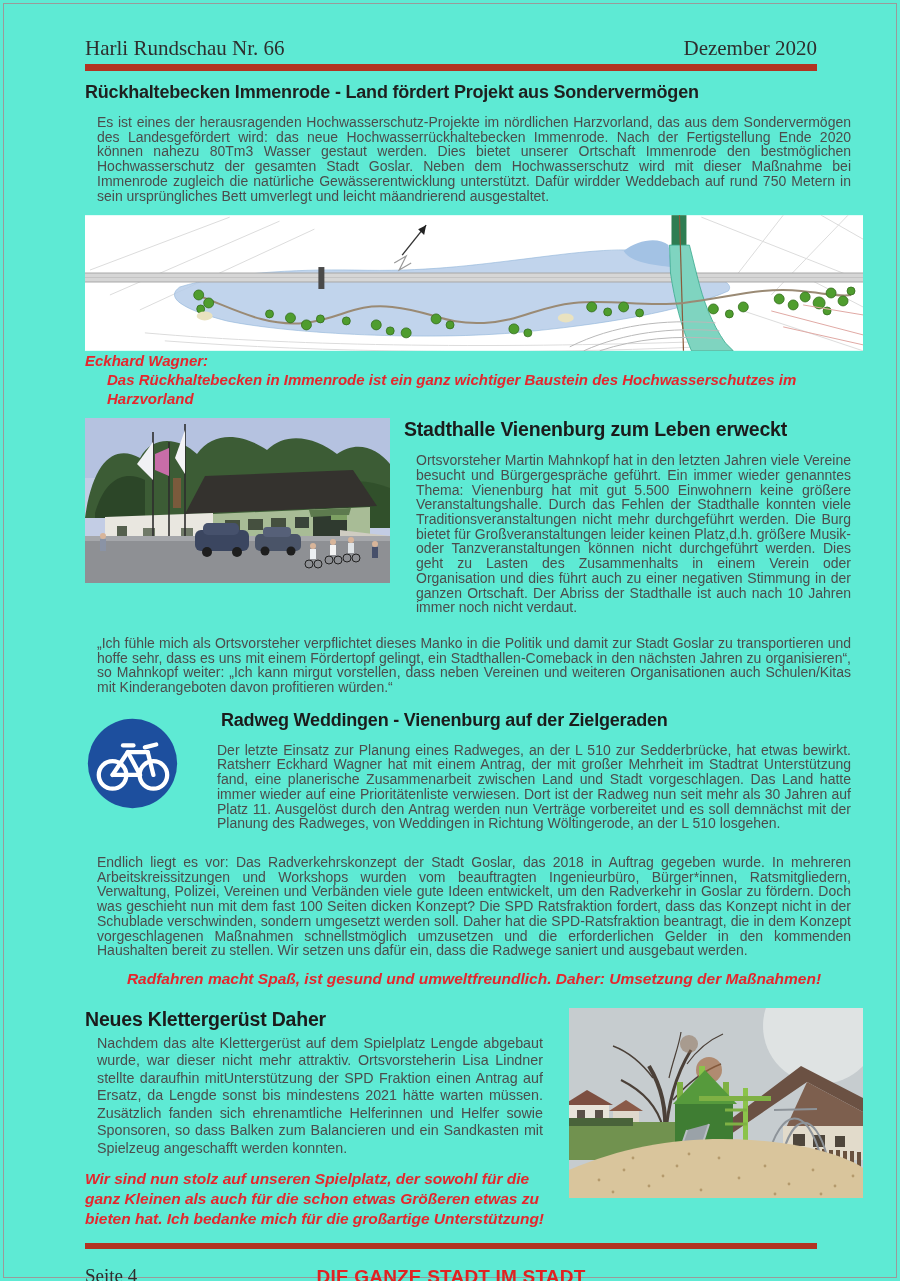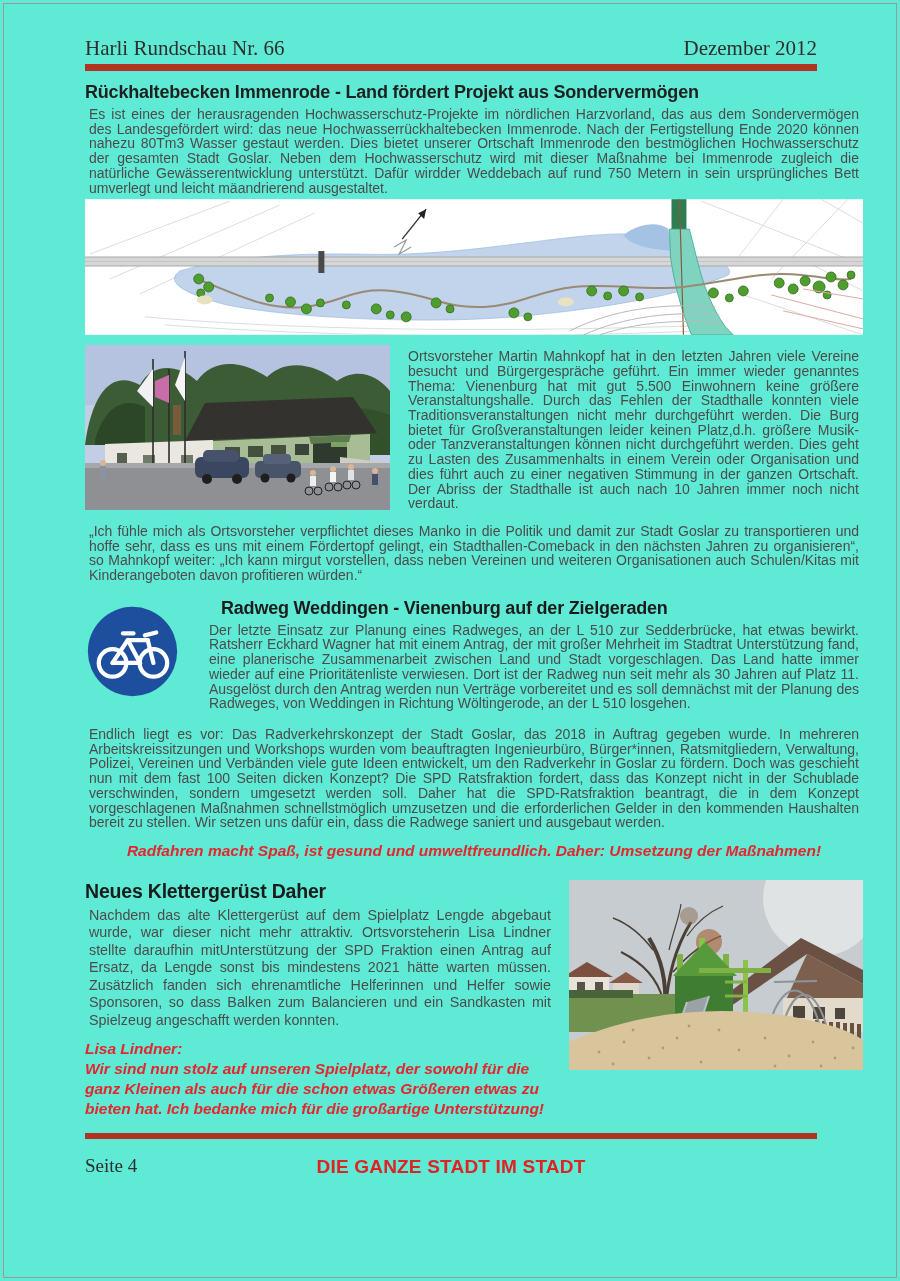--- a/index.html
+++ b/index.html
@@ -8,21 +8,21 @@
   .frame{position:absolute;inset:3px;border:1px solid #9a9a9a;pointer-events:none;}
   .content{position:absolute;left:85px;top:36px;width:778px;}
 
   .masthead{display:flex;justify-content:space-between;align-items:baseline;width:732px;
             font-family:"Liberation Serif",serif;font-size:21px;color:#2e2e2e;}
   .rule{width:732px;height:7px;background:#b23322;margin-top:3px;}
   .rule.footer-rule{height:6px;margin-top:14px;}
 
   .h-main{font-weight:bold;font-size:18px;color:#1f1f1f;margin:11px 0 3px 0;letter-spacing:-.2px;}
   .h-sub{font-weight:bold;font-size:19.5px;color:#1b1b1b;margin:0 0 3px 0;letter-spacing:-.2px;}
-  .body-text{font-size:14px;line-height:14.7px;color:#4c4c4c;text-align:justify;margin:4px;}
+  .body-text{font-size:14px;line-height:14.7px;color:#4c4c4c;text-align:justify;margin:12px;}
 
   .red-quote{color:#e5262d;font-weight:bold;font-style:italic;font-size:15px;line-height:19px;}
   .red-quote .q-text{margin-left:22px;}
   .red-quote.no-indent .q-text{margin-left:0;}
 
   .fig{display:block;}
   .map-fig{width:778px;height:136px;margin-top:2px;}
   .row{display:flex;}
   .stadthalle-row{margin-top:10px;gap:14px;}
   .stadthalle-photo{width:305px;height:165px;flex:0 0 305px;}
@@ -49,21 +49,21 @@
 </style>
 </head>
 <body>
 
 <div class="page">
   <div class="frame"></div>
   <div class="content">
 
     <div class="masthead">
       <span>Harli Rundschau Nr. 66</span>
-      <span>Dezember  2012</span>
+      <span>Dezember  2020</span>
     </div>
     <div class="rule"></div>
 
     <div class="h-main">Rückhaltebecken Immenrode - Land fördert Projekt aus Sondervermögen</div>
     <div class="body-text">Es ist eines der herausragenden Hochwasserschutz-Projekte im nördlichen Harzvorland, das aus dem Sondervermögen des Landesgefördert wird: das neue Hochwasserrückhaltebecken Immenrode. Nach der Fertigstellung Ende 2020 können nahezu 80Tm3 Wasser gestaut werden. Dies bietet unserer Ortschaft Immenrode den bestmöglichen Hochwasserschutz der gesamten Stadt Goslar. Neben dem Hochwasserschutz wird mit dieser Maßnahme bei Immenrode zugleich die natürliche Gewässerentwicklung unterstützt. Dafür wirdder Weddebach auf rund 750 Metern in sein ursprüngliches Bett umverlegt und leicht mäandrierend ausgestaltet.</div>
 
     <svg class="fig map-fig" viewBox="0 0 780 136">
       <rect width="780" height="136" fill="#ffffff"></rect>
       <g stroke="#dcdcdc" stroke-width="1" fill="none">
         <path d="M5,55 L145,2"></path>
@@ -137,20 +137,24 @@
         <path d="M500,136 C540,118 588,112 636,116"></path>
         <path d="M516,136 C552,124 592,120 638,124"></path>
       </g>
       <g stroke="#e0a9a4" stroke-width="1" fill="none">
         <path d="M688,96 L780,120"></path>
           <path d="M700,112 L780,130"></path>
           <path d="M720,90 L780,100"></path>
       </g>
     </svg>
 
+    <div class="red-quote">
+      <div class="q-name">Eckhard Wagner:</div>
+      <div class="q-text">Das Rückhaltebecken in Immenrode ist ein ganz wichtiger Baustein des Hochwasserschutzes im Harzvorland</div>
+    </div>
 
     <div class="row stadthalle-row">
       <svg class="stadthalle-photo" viewBox="0 0 305 165">
         <rect width="305" height="165" fill="#c3cde5"></rect>
         <rect width="305" height="60" fill="#b5c2e0"></rect>
         <path d="M0,100 C8,42 30,26 55,40 C68,16 95,20 112,36 C130,10 162,18 182,32 C202,12 232,20 252,36 C272,22 292,30 305,46 L305,100 Z" fill="#3c5c35"></path>
         <path d="M10,95 C20,60 40,52 60,62 L60,100 L10,100 Z" fill="#2c4628"></path>
         <path d="M230,90 C245,60 275,58 305,70 L305,110 L230,110 Z" fill="#31502b"></path>
         <g>
           <path d="M100,96 L120,58 L268,52 L292,88 Z" fill="#34322e"></path>
@@ -212,20 +216,21 @@
               <circle cx="290" cy="126" r="3" fill="#d8b59a"></circle>
               <rect x="287" y="129" width="6" height="11" fill="#47506a"></rect>
             </g>
           <g>
               <circle cx="18" cy="118" r="3" fill="#d8b59a"></circle>
               <rect x="15" y="121" width="6" height="12" fill="#8a93a5"></rect>
             </g>
         </g>
       </svg>
       <div style="flex:1;">
+        <div class="h-sub">Stadthalle Vienenburg zum Leben erweckt</div>
         <div class="body-text">Ortsvorsteher Martin Mahnkopf hat in den letzten Jahren viele Vereine besucht und Bürgergespräche geführt. Ein immer wieder genanntes Thema: Vienenburg hat mit gut 5.500 Einwohnern keine größere Veranstaltungshalle. Durch das Fehlen der Stadthalle konnten viele Traditionsveranstaltungen nicht mehr durchgeführt werden. Die Burg bietet für Großveranstaltungen leider keinen Platz,d.h. größere Musik- oder Tanzveranstaltungen können nicht durchgeführt werden. Dies geht zu Lasten des Zusammenhalts in einem Verein oder Organisation und dies führt auch zu einer negativen Stimmung in der ganzen Ortschaft. Der Abriss der Stadthalle ist auch nach 10 Jahren immer noch nicht verdaut.</div>
       </div>
     </div>
     <div class="body-text quote-para">„Ich fühle mich als Ortsvorsteher verpflichtet dieses Manko in die Politik und damit zur Stadt Goslar zu transportieren und hoffe sehr, dass es uns mit einem Fördertopf gelingt, ein Stadthallen-Comeback in den nächsten Jahren zu organisieren“, so Mahnkopf weiter: „Ich kann mirgut vorstellen, dass neben Vereinen und weiteren Organisationen auch Schulen/Kitas mit Kinderangeboten davon profitieren würden.“</div>
 
     <div class="row radweg-row">
       <div class="sign-box">
         <svg class="bike-sign" viewBox="0 0 100 100">
           <circle cx="50" cy="50" r="47" fill="#1d4f9e"></circle>
           <g stroke="#ffffff" stroke-width="4.5" fill="none" stroke-linecap="round" stroke-linejoin="round">
@@ -248,21 +253,20 @@
     <div class="radverkehr">
       <div class="body-text" style="margin-top:6px;">Endlich liegt es vor: Das Radverkehrskonzept der Stadt Goslar, das 2018 in Auftrag gegeben wurde. In mehreren Arbeitskreissitzungen und Workshops wurden vom beauftragten Ingenieurbüro, Bürger*innen, Ratsmitgliedern,  Verwaltung, Polizei, Vereinen und Verbänden viele gute Ideen entwickelt, um den Radverkehr in Goslar zu fördern. Doch was geschieht nun mit dem fast 100 Seiten dicken Konzept? Die SPD Ratsfraktion fordert, dass das Konzept nicht in der Schublade verschwinden, sondern umgesetzt werden soll. Daher hat die SPD-Ratsfraktion beantragt, die in dem Konzept vorgeschlagenen Maßnahmen schnellstmöglich umzusetzen und die erforderlichen Gelder in den kommenden Haushalten bereit zu stellen.  Wir setzen uns dafür ein, dass die Radwege saniert und ausgebaut werden.</div>
       <div class="slogan">Radfahren macht Spaß, ist gesund und umweltfreundlich. Daher: Umsetzung der Maßnahmen!</div>
     </div>
 
     <div class="row kletter-row">
       <div class="kletter-col">
         <div class="h-sub">Neues Klettergerüst Daher</div>
         <div class="body-text" style="margin-top:4px;">Nachdem das alte Klettergerüst auf dem Spielplatz Lengde abgebaut wurde, war dieser nicht  mehr attraktiv. Ortsvorsteherin Lisa Lindner stellte daraufhin mitUnterstützung der SPD Fraktion einen Antrag auf Ersatz, da Lengde sonst bis mindestens 2021 hätte warten müssen. Zusätzlich fanden sich ehrenamtliche Helferinnen und Helfer sowie Sponsoren, so dass Balken zum Balancieren und ein Sandkasten mit Spielzeug angeschafft werden konnten.</div>
         <div class="red-quote no-indent kletter-quote">
-          <div class="q-name">Lisa Lindner:</div>
           <div class="q-text">Wir sind nun stolz auf unseren Spielplatz, der sowohl für die ganz Kleinen als auch für die schon etwas Größeren etwas zu bieten hat. Ich bedanke mich für die großartige Unterstützung!</div>
         </div>
       </div>
       <svg class="playground-photo" viewBox="0 0 294 190">
         <rect width="294" height="190" fill="#c6cccf"></rect>
         <circle cx="252" cy="18" r="58" fill="#e3e6e6" opacity="0.85"></circle>
         <g stroke="#4b4038" fill="none">
           <path d="M96,132 C98,100 92,78 80,58" stroke-width="4"></path>
           <path d="M96,132 C99,96 106,68 122,42" stroke-width="3"></path>
           <path d="M94,120 C88,96 72,82 52,72" stroke-width="2"></path>

